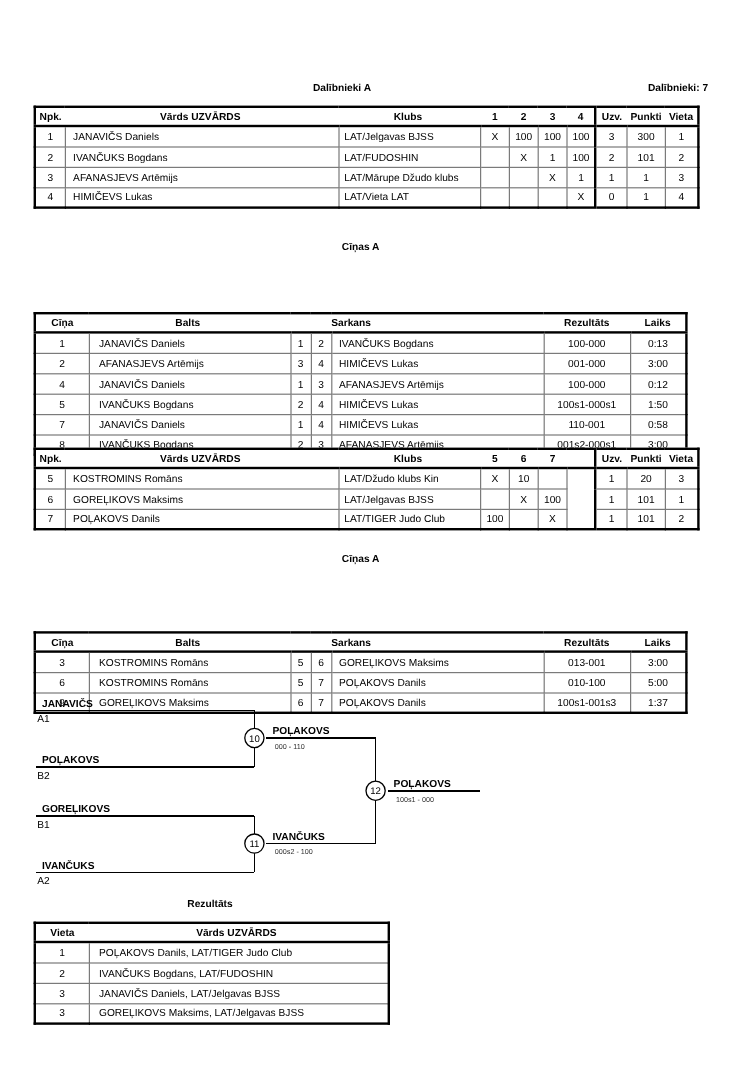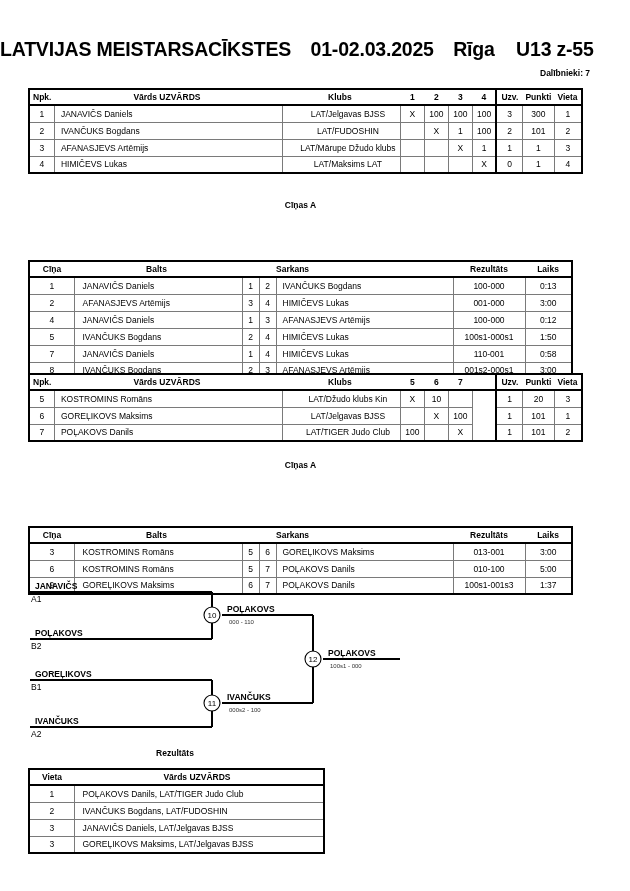--- a/index.html
+++ b/index.html
@@ -54,21 +54,21 @@
     height: 16px;
   }
   .outer {
     border: 2px solid #000;
   }
 
   
   .p-tbl { table-layout: fixed; }
   .p-tbl .c-npk   { width: 24px;  text-align: center; }
   .p-tbl .c-name  { width: 228px; text-align: left; padding-left: 6px; }
-  .p-tbl .c-club  { width: 118px; text-align: center; padding-left: 16px; }
+  .p-tbl .c-club  { width: 118px; text-align: left; padding-left: 4px; }
   .p-tbl .c-m     { width: 24px;  text-align: center; }
   .p-tbl .c-uzv   { width: 26px;  text-align: center; }
   .p-tbl .c-pkt   { width: 29px;  text-align: center; }
   .p-tbl .c-vieta { width: 25px;  text-align: center; }
   .p-tbl th.c-name { text-align: center; padding-left: 0; }
   .p-tbl th.c-club { text-align: center; padding-left: 0; }
   .p-tbl .sep-left { border-left: 2px solid #000; }
 
   
   .f-tbl { table-layout: fixed; margin-top: 48px; }
@@ -112,30 +112,22 @@
   .bk-num {
     font-family: "Liberation Sans", sans-serif;
     font-size: 8px;
   }
 </style>
 </head>
 <body>
 
 <div class="page">
 
-  <div class="title-row">
-    <span>LATVIJAS MEISTARSACĪKSTES</span>
-    <span class="t-gap"></span>
-    <span>01-02.03.2025</span>
-    <span class="t-gap"></span>
-    <span>Rīga</span>
-    <span class="t-gap2"></span>
-    <span>U13 z-55</span>
-  </div>
-
+
+  <div class="subhead sub-center" style="left:25px; top:68px; width:520px;">Dalībnieki A</div>
   <div class="subhead" style="left:540px; top:68px;">Dalībnieki: 7</div>
 
   <table class="tbl p-tbl outer" style="left:28px; top:88px;">
     <thead>
       <tr>
         <th class="c-npk">Npk.</th>
         <th class="c-name">Vārds UZVĀRDS</th>
         <th class="c-club">Klubs</th>
         <th class="c-m">1</th>
         <th class="c-m">2</th>
@@ -179,21 +171,21 @@
         <td class="c-m"></td>
         <td class="c-m">X</td>
         <td class="c-m">1</td>
         <td class="c-uzv sep-left">1</td>
         <td class="c-pkt">1</td>
         <td class="c-vieta">3</td>
       </tr>
       <tr>
         <td class="c-npk">4</td>
         <td class="c-name">HIMIČEVS Lukas</td>
-        <td class="c-club">LAT/Maksims LAT</td>
+        <td class="c-club">LAT/Vieta LAT</td>
         <td class="c-m"></td>
         <td class="c-m"></td>
         <td class="c-m"></td>
         <td class="c-m">X</td>
         <td class="c-uzv sep-left">0</td>
         <td class="c-pkt">1</td>
         <td class="c-vieta">4</td>
       </tr>
     </tbody>
   </table>

